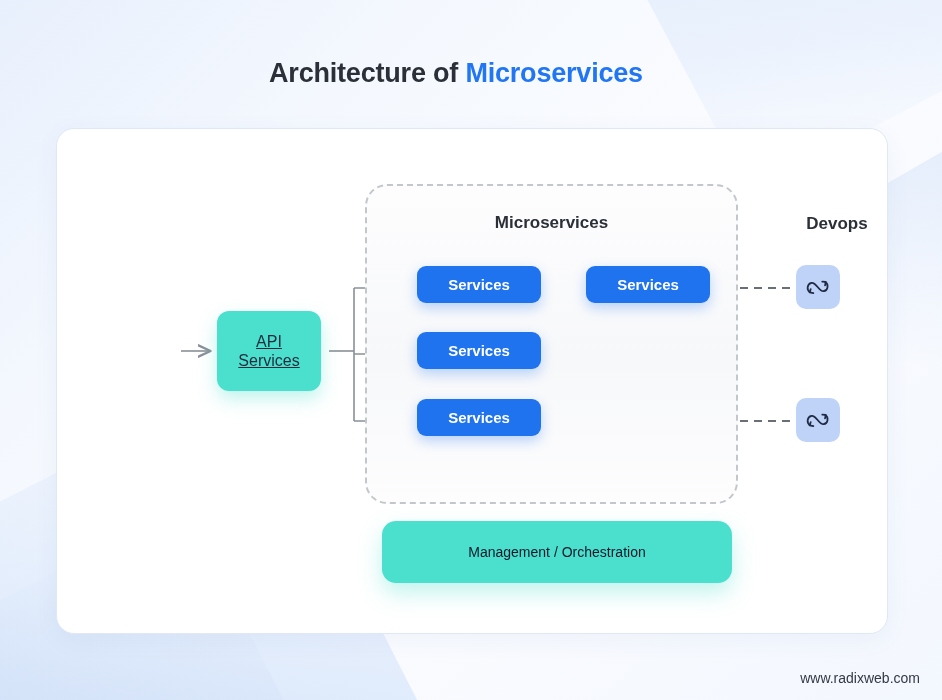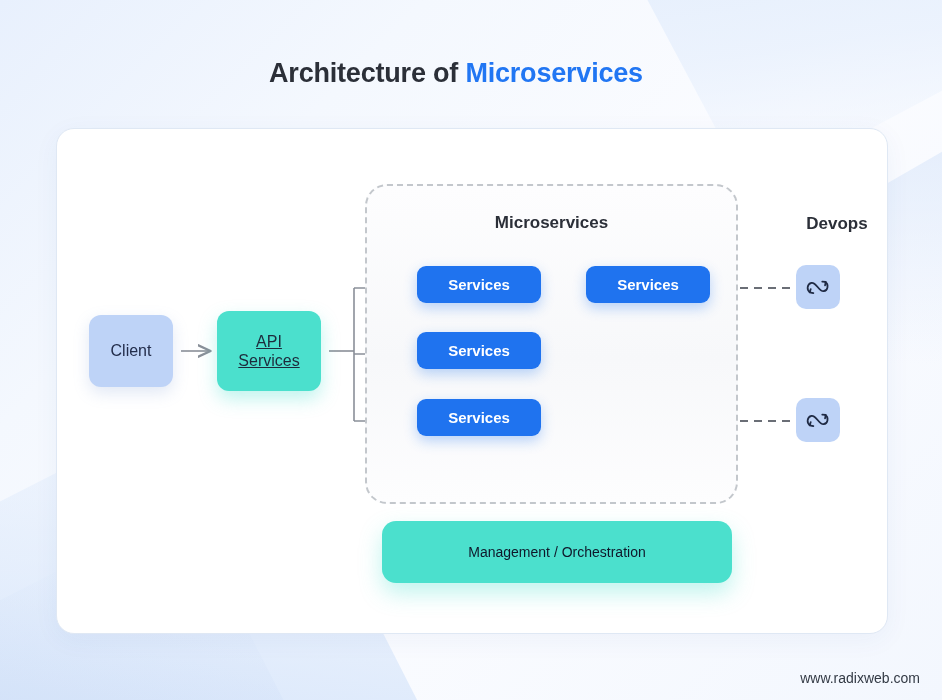--- a/index.html
+++ b/index.html
@@ -271,23 +271,20 @@
 
       <line x1="481" y1="159" x2="510" y2="159" stroke="#8a8f98" stroke-width="1.6" marker-end="url(#arrow-solid)"></line>
 
       <line x1="733" y1="159" x2="654" y2="159" stroke="#3a3f4a" stroke-width="1.5" stroke-dasharray="8 6" marker-end="url(#arrow-dash)"></line>
       <line x1="733" y1="292" x2="487" y2="292" stroke="#3a3f4a" stroke-width="1.5" stroke-dasharray="8 6" marker-end="url(#arrow-dash)"></line>
     </svg>
 
     <div id="ms-box"></div>
     <div id="ms-label">Microservices</div>
 
-    <div class="node" id="client">
-      <span>Client</span>
-    </div>
 
     <div class="node" id="gateway">
       <span>
         <span>API</span><br>
         <span>Services</span>
       </span>
     </div>
 
     <div class="node svc" id="svc1">
       <span>Services</span>

